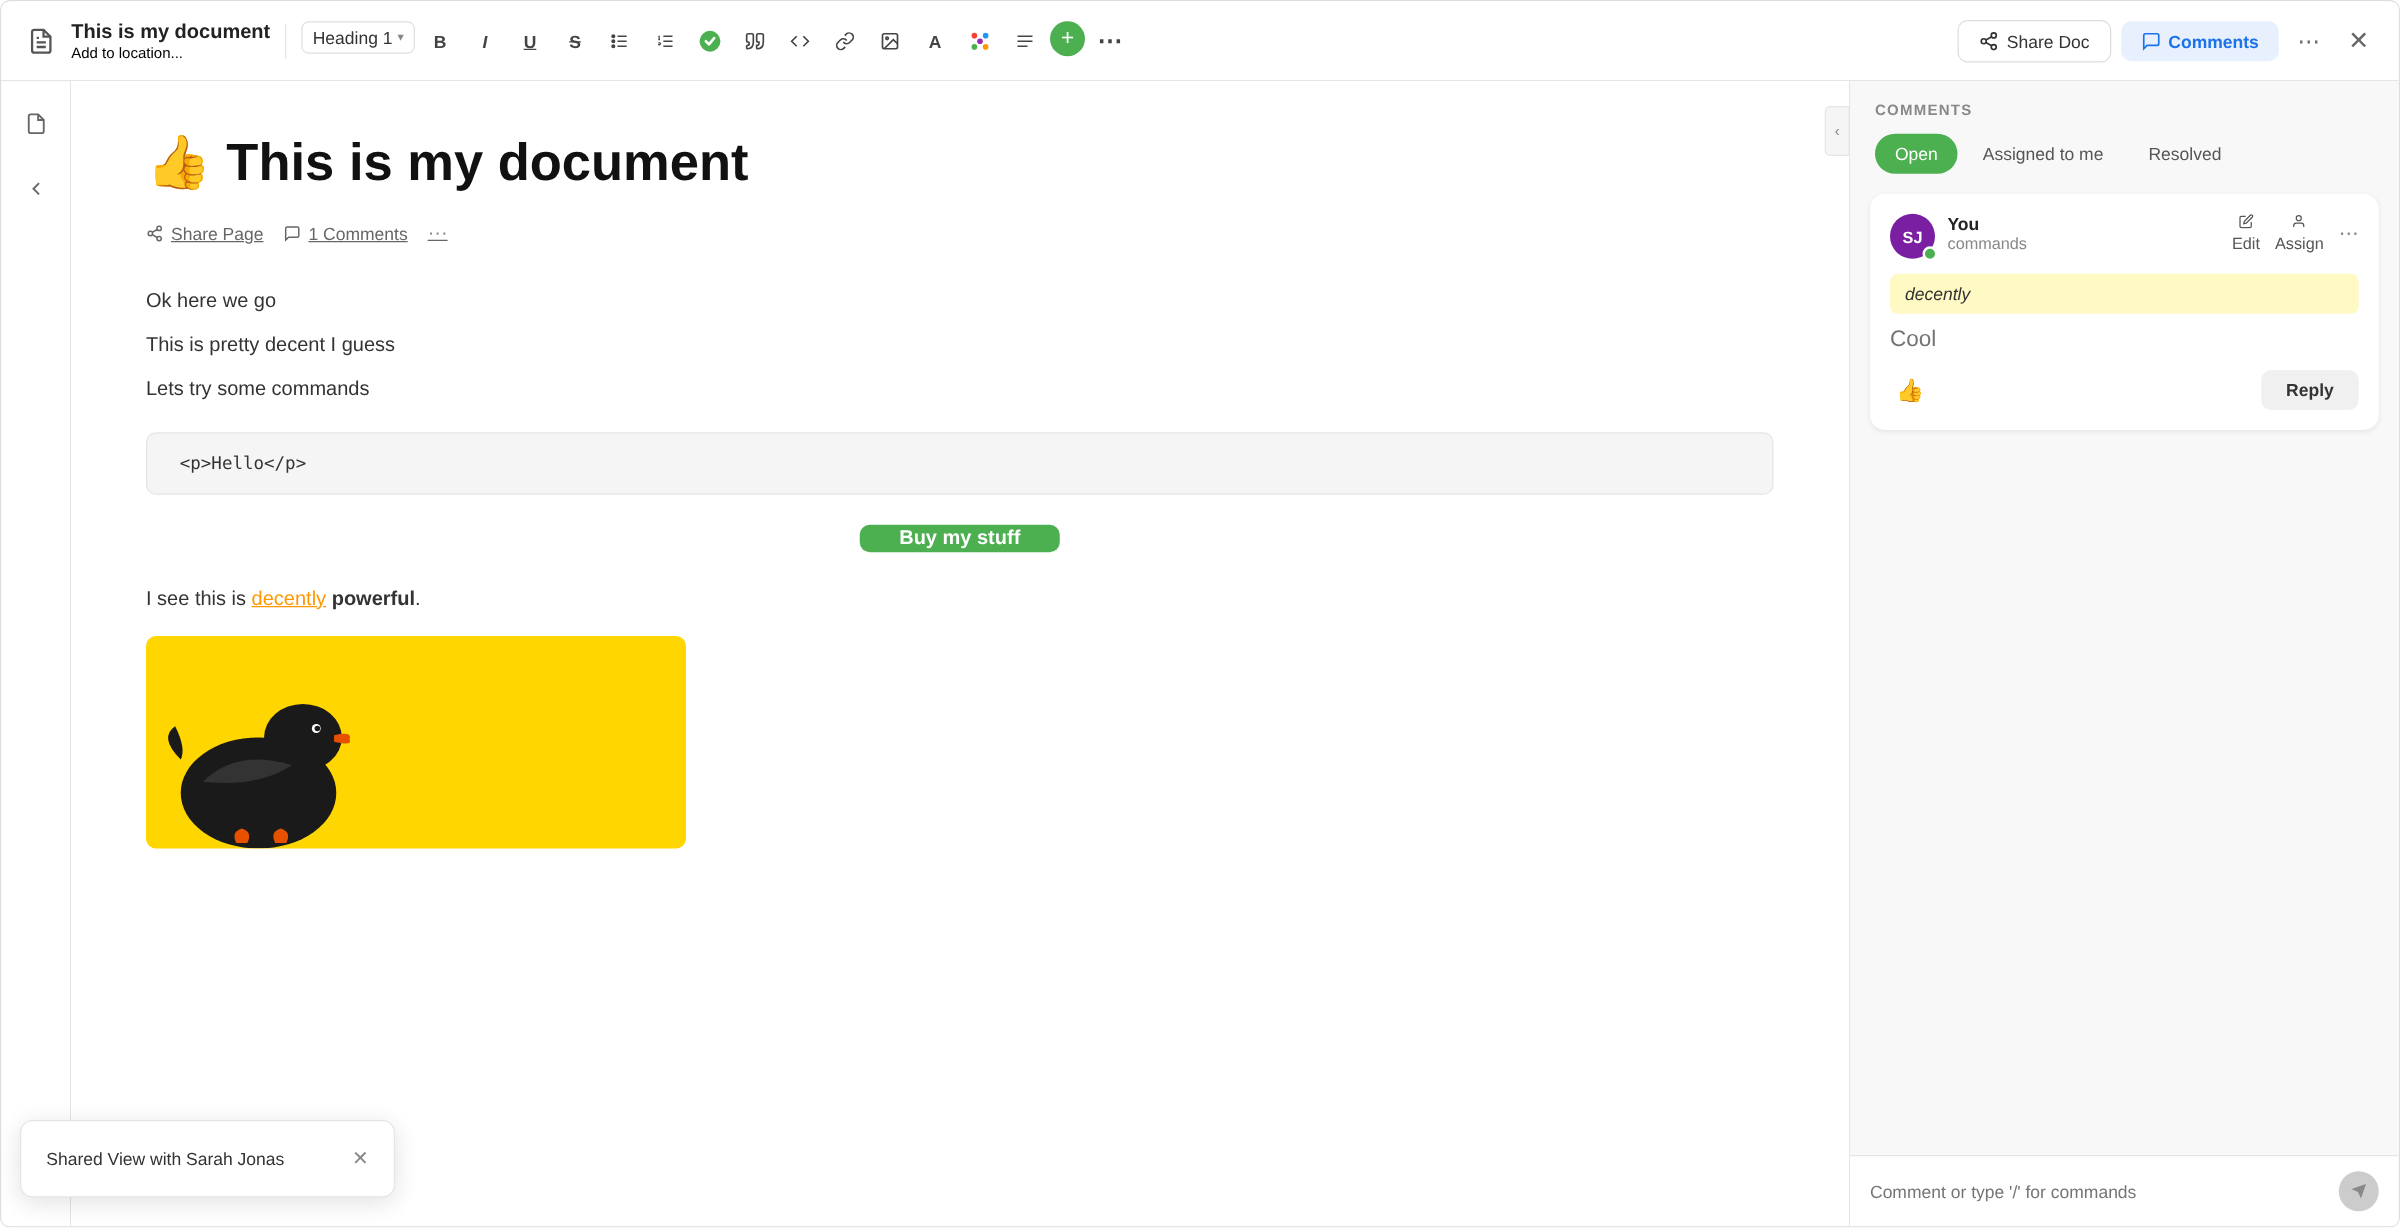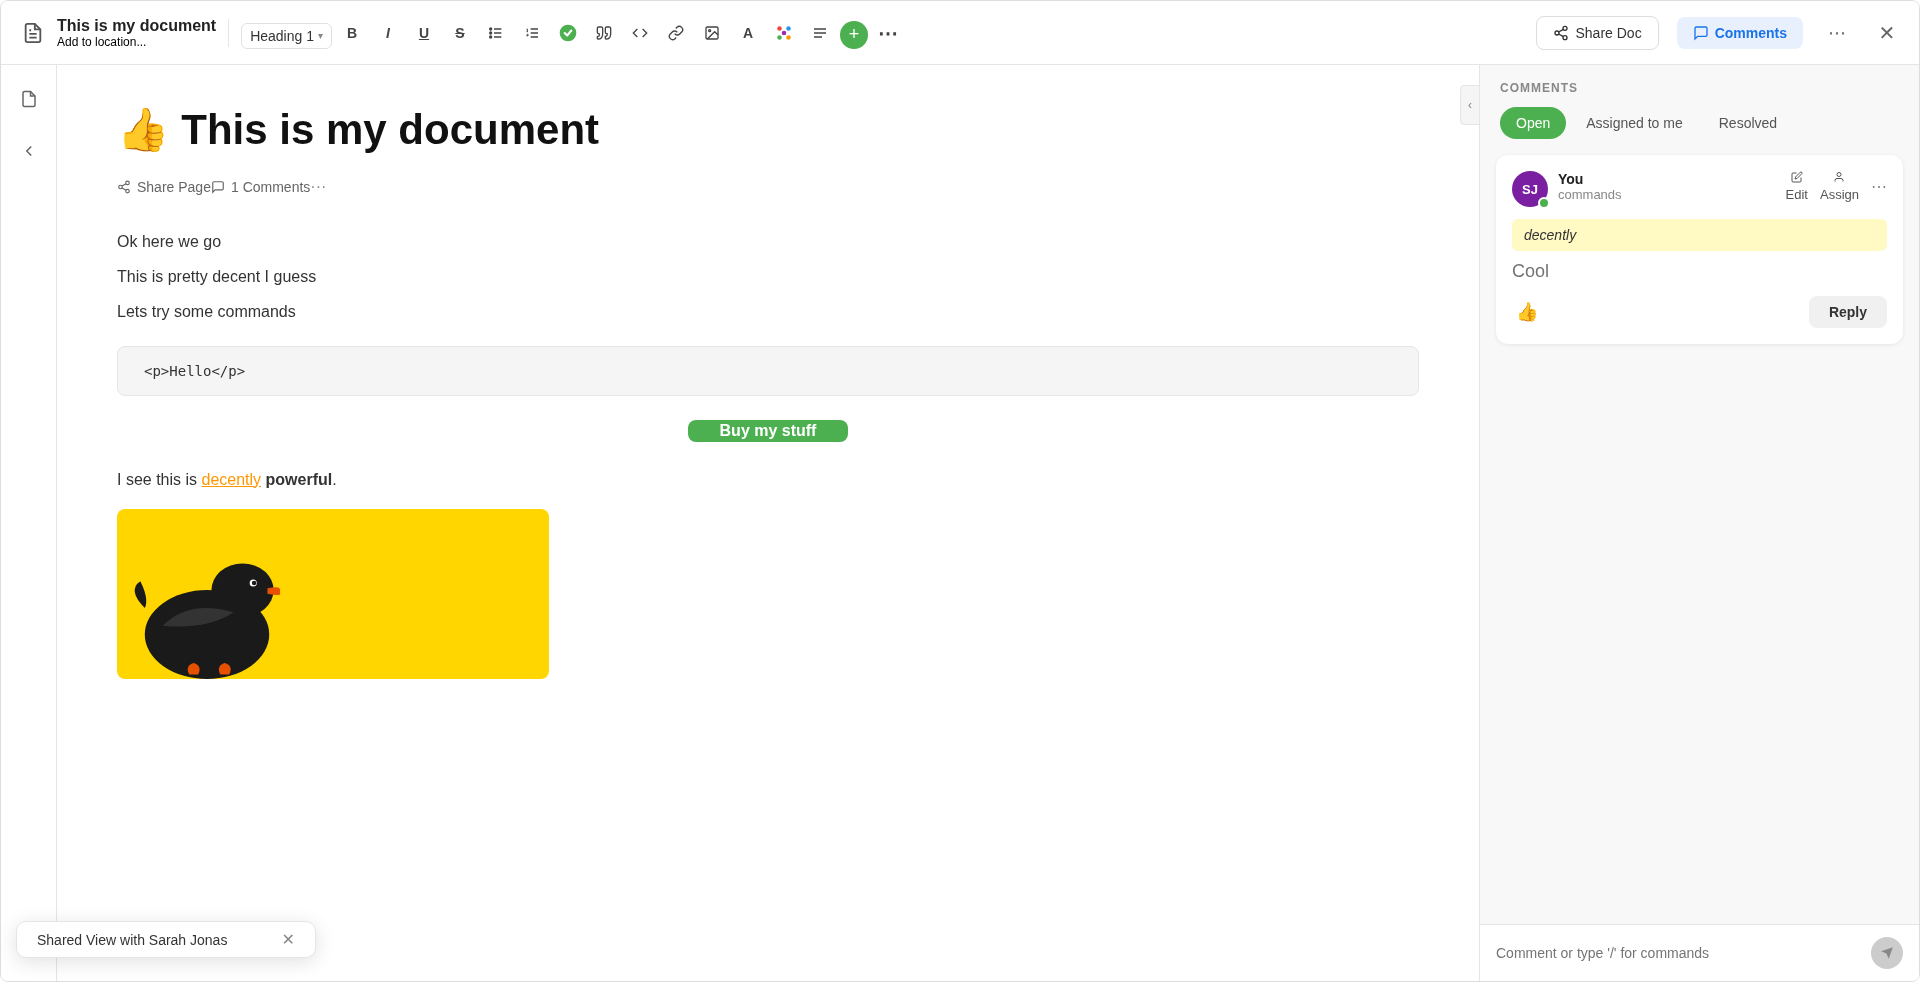--- a/index.html
+++ b/index.html
@@ -9,70 +9,70 @@
     .app-container { display: flex; flex-direction: column; width: 1920px; height: 982px; border: 1px solid #ddd; border-radius: 8px; overflow: hidden; background: #fff; }
 
     
     .toolbar { display: flex; align-items: center; height: 64px; border-bottom: 1px solid #e5e5e5; padding: 0 16px; gap: 8px; background: #fff; }
     .toolbar-left { display: flex; align-items: center; gap: 8px; flex: 1; }
     .doc-icon { width: 32px; height: 32px; display: flex; align-items: center; justify-content: center; color: #555; font-size: 18px; }
     .doc-title-area { display: flex; flex-direction: column; }
     .doc-title { font-size: 16px; font-weight: 600; color: #222; }
     .doc-subtitle { font-size: 12px; color: #000000; }
     .toolbar-divider { width: 1px; height: 28px; background: #e5e5e5; margin: 0 4px; }
-    .toolbar-center { display: flex; align-items: flex-end; gap: 4px; }
+    .toolbar-center { display: flex; align-items: flex-start; gap: 4px; }
     .heading-select { display: flex; align-items: center; gap: 4px; padding: 4px 8px; border: 1px solid #e0e0e0; border-radius: 6px; font-size: 14px; color: #333; cursor: pointer; background: #fff; }
     .heading-select .chevron { font-size: 10px; color: #888; }
     .toolbar-btn { width: 32px; height: 32px; display: flex; align-items: center; justify-content: center; border-radius: 6px; cursor: pointer; color: #444; font-size: 14px; font-weight: 600; border: none; background: transparent; }
     .toolbar-btn.bold { font-weight: 900; }
     .toolbar-btn.italic { font-style: italic; }
     .toolbar-btn.underline { text-decoration: underline; }
     .toolbar-btn.strikethrough { text-decoration: line-through; }
     .toolbar-btn.green-check { color: #4CAF50; font-size: 18px; }
     .toolbar-btn.plus-btn { background: #4CAF50; color: #fff; border-radius: 50%; width: 28px; height: 28px; font-size: 18px; }
-    .toolbar-right { display: flex; align-items: center; gap: 18px; margin-left: auto; }
+    .toolbar-right { display: flex; align-items: center; gap: 8px; margin-left: auto; }
     .share-doc-btn { display: flex; align-items: center; gap: 6px; padding: 8px 16px; border: 1px solid #ddd; border-radius: 8px; font-size: 14px; color: #333; cursor: pointer; background: #fff; }
     .comments-btn { display: flex; align-items: center; gap: 6px; padding: 8px 16px; border-radius: 8px; font-size: 14px; font-weight: 600; color: #1a73e8; cursor: pointer; background: #e8f0fe; }
     .more-btn { width: 32px; height: 32px; display: flex; align-items: center; justify-content: center; cursor: pointer; color: #666; font-size: 18px; border-radius: 6px; }
     .close-btn { width: 32px; height: 32px; display: flex; align-items: center; justify-content: center; cursor: pointer; color: #666; font-size: 20px; border-radius: 6px; }
 
     
     .body-area { display: flex; flex: 1; overflow: hidden; }
 
     
     .left-sidebar { width: 56px; border-right: 1px solid #e5e5e5; display: flex; flex-direction: column; align-items: center; padding: 16px 0; gap: 16px; background: #fff; }
     .sidebar-icon { width: 36px; height: 36px; display: flex; align-items: center; justify-content: center; border-radius: 8px; cursor: pointer; color: #666; font-size: 16px; }
 
     
     .main-content { flex: 1; overflow-y: auto; padding: 40px 60px; background: #fff; position: relative; }
     .collapse-btn { position: absolute; right: -1px; top: 20px; width: 20px; height: 40px; background: #f5f5f5; border: 1px solid #e5e5e5; border-radius: 4px 0 0 4px; display: flex; align-items: center; justify-content: center; cursor: pointer; color: #888; font-size: 12px; }
 
     .doc-heading { font-size: 42px; font-weight: 800; color: #111; margin-bottom: 24px; display: flex; align-items: center; gap: 12px; }
-    .doc-actions { display: flex; align-items: center; gap: 0; margin-bottom: 32px; color: #666; font-size: 14px; }
+    .doc-actions { display: flex; align-items: center; gap: 16px; margin-bottom: 32px; color: #666; font-size: 14px; text-decoration: underline; }
     .doc-action-item { display: flex; align-items: center; gap: 6px; cursor: pointer; }
     .doc-action-dots { color: #888; font-size: 16px; cursor: pointer; }
 
     .content-text { font-size: 16px; color: #333; line-height: 1.7; margin-bottom: 8px; }
 
     .code-block { background: #f5f5f5; border: 1px solid #e5e5e5; border-radius: 8px; padding: 16px 26px; font-family: monospace; font-size: 14px; color: #333; margin: 20px 0; }
 
     .buy-btn-wrapper { display: flex; justify-content: center; margin: 24px 0; }
     .buy-btn { background: #4CAF50; color: #fff; border: none; border-radius: 8px; padding: 2px 32px; font-size: 16px; font-weight: 600; cursor: pointer; }
 
     .inline-text { font-size: 16px; color: #333; line-height: 1.7; margin: 12px 0; }
     .highlight-word { color: #ff9800; text-decoration: underline; text-decoration-color: #ff9800; }
     .bold-word { font-weight: 800; }
 
     .image-container { width: 432px; height: 170px; background: #FFD600; border-radius: 8px; margin: 16px 0; overflow: hidden; position: relative; display: flex; align-items: flex-end; justify-content: flex-start; }
 
     
     .duck-body { width: 180px; height: 160px; }
 
     
-    .toast { position: fixed; bottom: 24px; left: 16px; background: #fff; border: 1px solid #e5e5e5; border-radius: 10px; padding: 8px 20px; display: flex; align-items: center; gap: 12px; box-shadow: 0 4px 20px rgba(0,0,0,0.12); min-width: 300px; max-width: 380px; z-index: 100; }
+    .toast { position: fixed; bottom: 24px; left: 16px; background: #fff; border: 1px solid #e5e5e5; border-radius: 10px; padding: 20px 20px; display: flex; align-items: center; gap: 12px; box-shadow: 0 4px 20px rgba(0,0,0,0.12); min-width: 300px; max-width: 380px; z-index: 100; }
     .toast-text { font-size: 14px; color: #333; flex: 1; }
     .toast-close { cursor: pointer; color: #888; font-size: 16px; }
 
     
     .comments-panel { width: 440px; border-left: 1px solid #e5e5e5; display: flex; flex-direction: column; background: #f8f8f8; }
     .comments-header { padding: 16px 20px 0; background: #f8f8f8; }
     .comments-title { font-size: 12px; font-weight: 700; color: #888; letter-spacing: 1px; text-transform: uppercase; margin-bottom: 12px; }
     .comments-tabs { display: flex; gap: 4px; margin-bottom: 0; }
     .comment-tab { padding: 8px 16px; border-radius: 20px; font-size: 14px; font-weight: 500; cursor: pointer; }
     .comment-tab.active { background: #4CAF50; color: #fff; }

